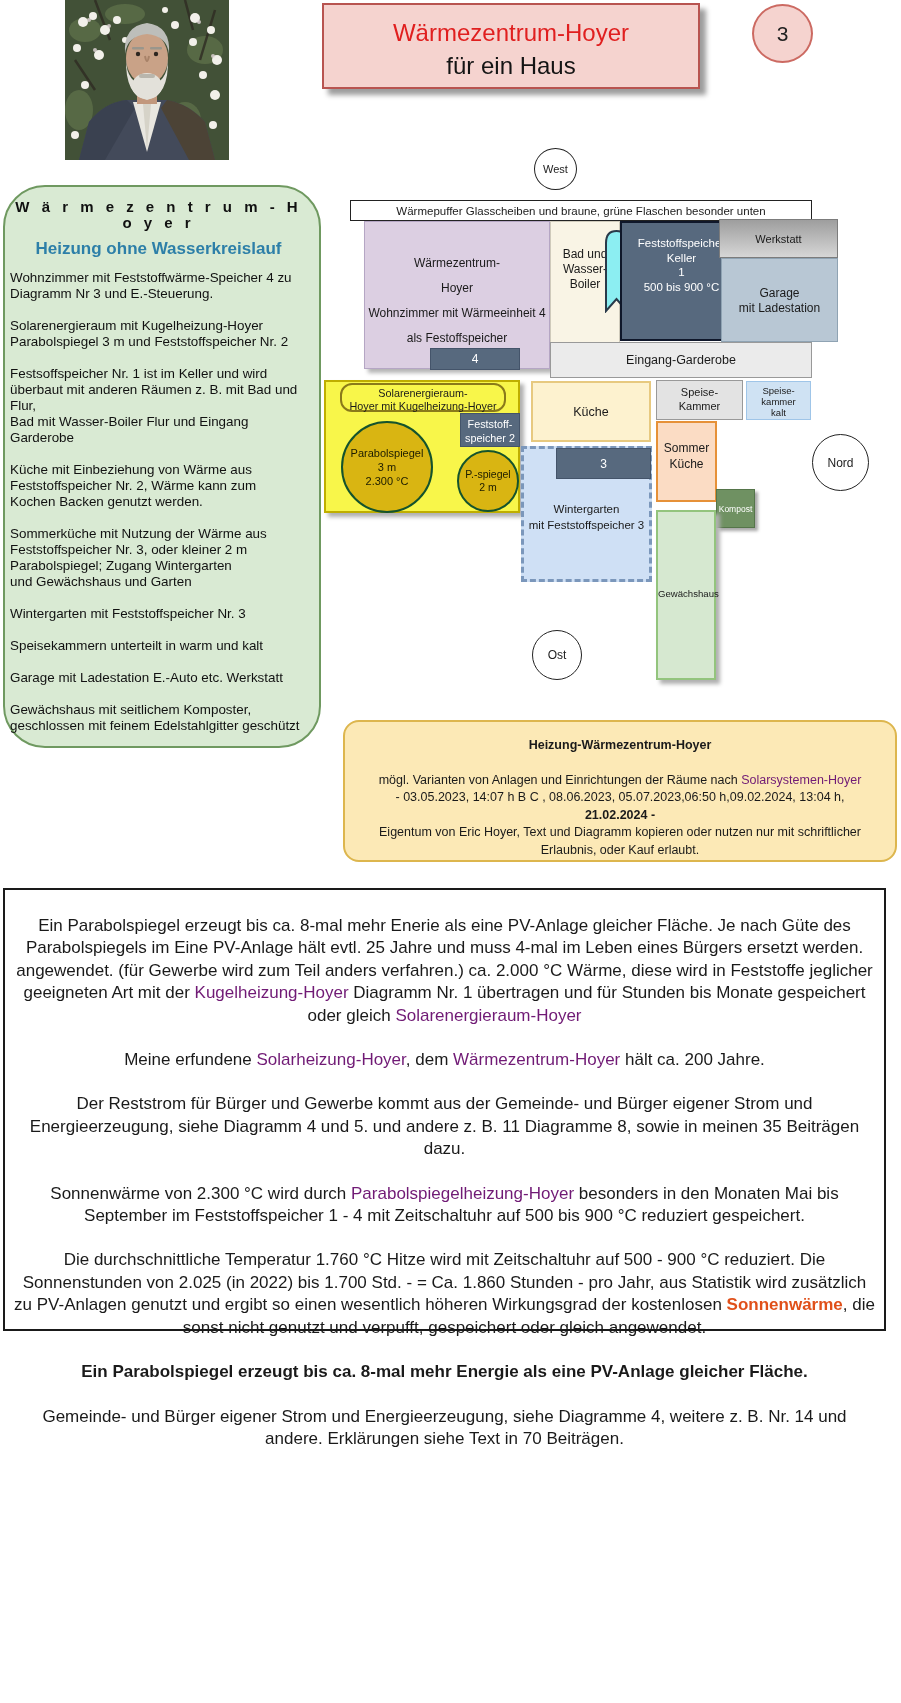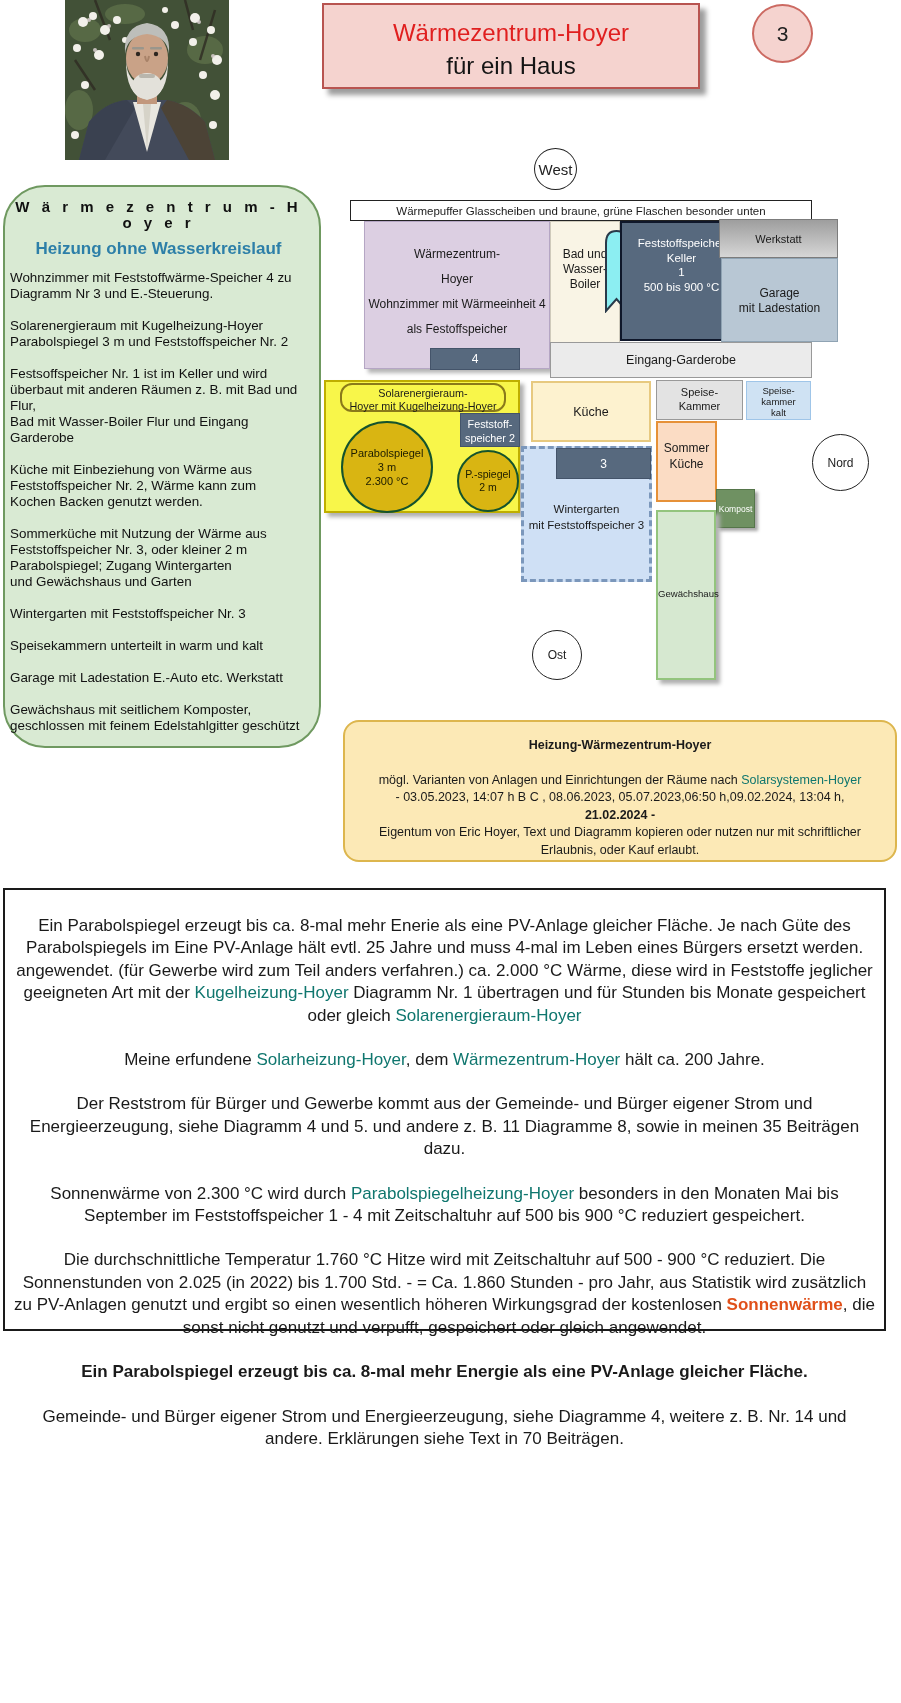--- a/index.html
+++ b/index.html
@@ -9,34 +9,34 @@
   .multiline{white-space:pre-line;}
   .flexc{display:flex;align-items:center;justify-content:center;}
 
   
   .title-box{left:322px;top:3px;width:378px;height:86px;background:#f5d3cf;border:2px solid #b85450;
              box-shadow:6px 6px 5px #9d9d9d;text-align:center;padding-top:12px;}
   .title-line1{font-size:24px;color:#e01f1f;line-height:32px;}
   .title-line2{font-size:24px;color:#141414;line-height:34px;}
   .badge{left:752px;top:4px;width:61px;height:59px;border-radius:50%;background:#f5d3cf;
          border:2px solid #cc6a62;font-size:21px;color:#222;}
-  .compass{border-radius:50%;background:#fff;border:1.5px solid #222;font-size:15px;color:#222;}
+  .compass{border-radius:50%;background:#fff;border:1.5px solid #222;font-size:11px;color:#222;}
 
   
   .sidebar{left:3px;top:185px;width:318px;height:563px;background:#d9ead3;border:2px solid #6f9960;
            border-radius:42px;padding:10px 12px 8px 5px;font-size:13.4px;line-height:16px;color:#111;}
   .sb-title{font-weight:bold;font-size:15px;letter-spacing:4px;text-align:center;margin:2px 0 10px 0;}
   .sb-subtitle{font-weight:bold;font-size:17px;color:#2d7fa8;text-align:center;margin:0 0 13px 0;}
   .sb-para{white-space:pre-line;margin:0 0 16px 0;}
 
   
   .puffer-bar{left:350px;top:200px;width:462px;height:21px;background:#fff;border:1px solid #222;
               font-size:11.5px;}
   .wohnzimmer{left:364px;top:221px;width:186px;height:148px;background:#dccfe2;border:1px solid #b5a6c4;
-              box-shadow:4px 4px 4px #b5b5b5;font-size:12px;line-height:25px;text-align:center;padding-top:20px;}
+              box-shadow:4px 4px 4px #b5b5b5;font-size:12px;line-height:25px;text-align:center;padding-top:29px;}
   .slatebox{background:#57697e;border:1px solid #44546a;color:#fff;}
   .unit4{left:430px;top:348px;width:90px;height:22px;font-size:12px;}
   .bad{left:550px;top:221px;width:70px;height:147px;background:#f9f4e5;border:1px solid #cfcabb;
        font-size:12px;line-height:15px;text-align:center;padding-top:25px;}
   .keller{left:620px;top:221px;width:123px;height:120px;font-size:11.5px;line-height:14.5px;
           text-align:center;padding-top:13px;border:2px solid #0f172a;}
   .boiler{left:604px;top:229px;width:25px;height:84px;}
   .werkstatt{left:719px;top:219px;width:119px;height:39px;background:linear-gradient(#9e9e9e,#d6d6d6);
              border:1px solid #7c7c7c;font-size:11px;}
   .garage{left:721px;top:258px;width:117px;height:84px;background:#b8c7d4;border:1px solid #8fa3b3;
@@ -69,21 +69,21 @@
   
   .notebox{left:343px;top:720px;width:554px;height:142px;background:#fce9b6;border:2px solid #ddb64e;
            border-radius:16px;font-size:12.5px;line-height:17.5px;text-align:center;padding:15px 20px 0 20px;}
   .note-title{font-weight:bold;margin-bottom:17px;}
   .bold{font-weight:bold;}
 
   
   .bottom-block{left:3px;top:888px;width:883px;height:443px;border:2px solid #1a1a1a;background:#fff;
                 font-size:17px;line-height:22.4px;text-align:center;padding:25px 8px 0 8px;}
   .body-para{margin:0 0 22px 0;}
-  .seg-red{color:#0f766e;}
+  .seg-red{color:#701a75;}
   .seg-redbold{color:#e0501a;font-weight:bold;}
   .seg-bold{font-weight:bold;}
 </style>
 </head>
 <body>
 
 <div id="canvas">
 
   <div class="abs" style="left:65px;top:0;width:164px;height:160px;">
     <svg width="164" height="160" viewBox="0 0 164 160">

